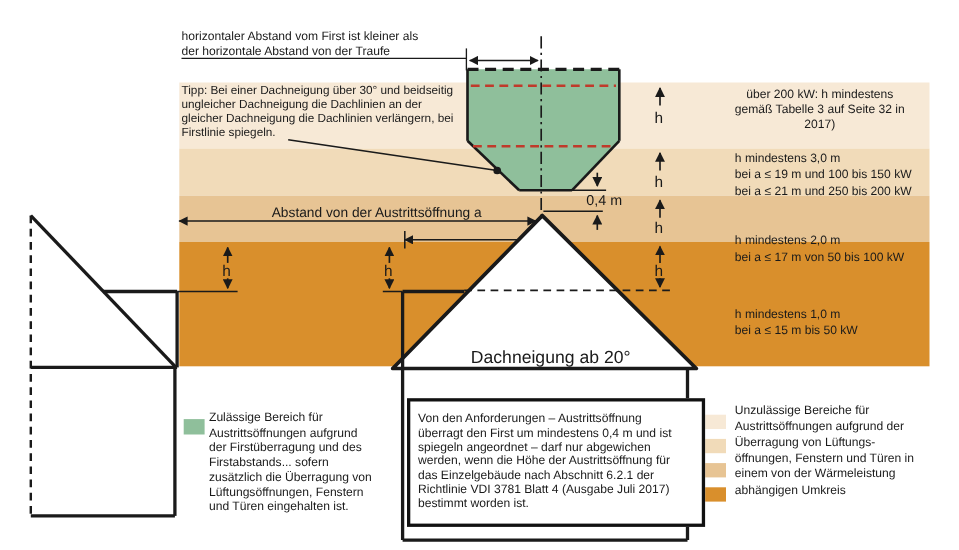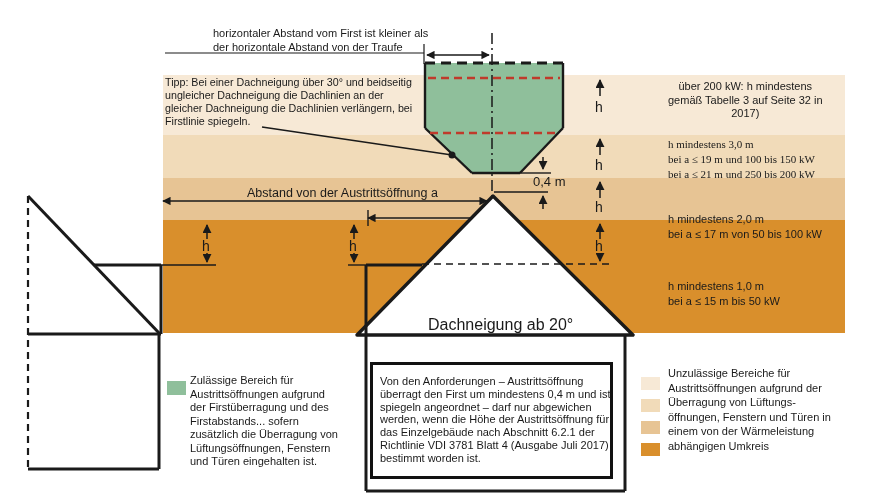--- a/index.html
+++ b/index.html
@@ -1,28 +1,28 @@
 <!DOCTYPE html>
 <html><head>
 <meta charset="utf-8">
 <style>
   html,body { margin:0; padding:0; background:#ffffff; }
   .stage { position:relative; width:872px; height:500px; overflow:hidden; background:#fff;
            font-family:"Liberation Sans", sans-serif; color:#1a1a1a; }
   .stage svg { position:absolute; left:0; top:0; }
   .txt { position:absolute; font-size:11px; line-height:13.5px; white-space:nowrap; }
-  .note    { left:165px; top:27px;margin-left:48px; }
+  .note    { left:165px; top:27px; }
   .tip     { left:165px; top:76px; font-size:10.7px; line-height:13px; }
   .zone1   { left:668px; top:80px;  line-height:13.5px;text-align:center; }
-  .zone2   { left:668px; top:137px; line-height:15px;font-family:Liberation Serif, serif; }
+  .zone2   { left:668px; top:137px; line-height:15px; }
   .zone3   { left:668px; top:184px; line-height:15px;margin-top:28px; }
   .zone4   { left:668px; top:266px; line-height:15px;margin-top:13px; }
   .legendL { left:190px; top:374px; line-height:13.5px; }
   .legendR { left:668px; top:366px; line-height:14.5px; }
-  .reqbox  { left:370px; top:362px; width:243px; height:117px; box-sizing:border-box;
+  .reqbox  { left:370px; top:362px; width:271px; height:117px; box-sizing:border-box;
              border:3px solid #111; background:#fff; padding:10px 7px;
              font-size:11px; line-height:12.8px; white-space:nowrap; }
   .svgtxt  { font-family:"Liberation Sans", sans-serif; fill:#1a1a1a; }
 </style>
 </head>
 <body>
 
 <div class="stage">
 
 <svg width="872" height="500" viewBox="0 0 872 500">

